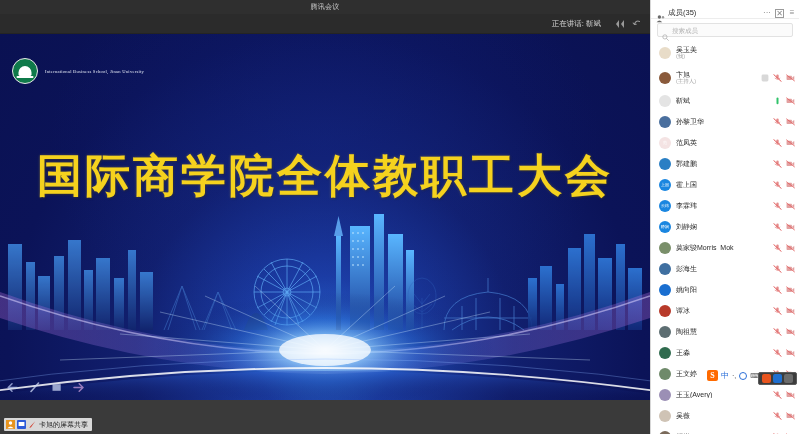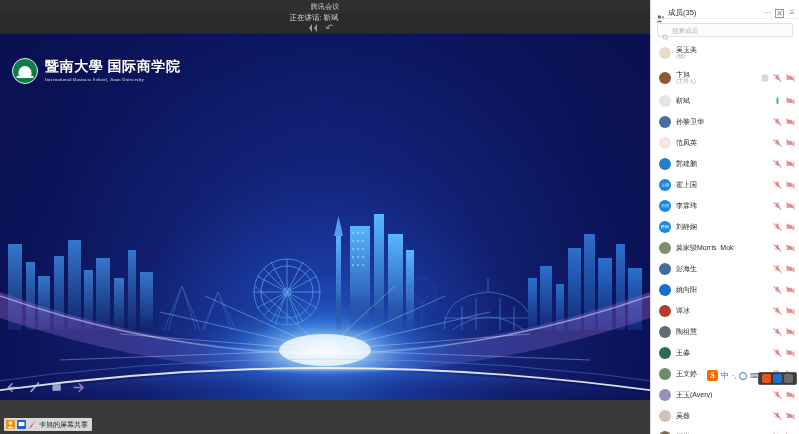--- a/index.html
+++ b/index.html
@@ -26,21 +26,20 @@
   #meeting-titlebar .t {
     font-size: 7px; color: #cfcfcf; letter-spacing: .3px;
   }
   #meeting-topbar {
     position: relative;
     height: 20px;
     background: #2b2b2b;
     display: flex; align-items: center; justify-content: flex-end;
     padding-right: 8px;
     border-bottom: 1px solid #242424;
-    flex-direction: column;
   }
   #speaker-label {
     font-size: 7.5px; color: #d8d8d8; margin-right: 14px;
   }
   .topbar-icons { display: flex; align-items: center; gap: 5px; }
   .topbar-icons svg { display: block; }
 
   
   #slide {
     position: absolute;
@@ -273,25 +272,25 @@
             </svg>
         </span>
       </span>
     </div>
 
     <div id="slide">
 
       <div id="slide-logo">
         <div id="logo-mark"></div>
         <div>
-          <div id="logo-text-cn">暨南大學 国际商学院</div>
           <div id="logo-text-en">International Business School, Jinan University</div>
         </div>
       </div>
 
+      <div id="slide-title">国际商学院全体教职工大会</div>
 
       <div id="art">
         <svg viewBox="0 0 650 200" preserveAspectRatio="none">
           <defs>
             <linearGradient id="bldL" x1="0" y1="1" x2="0" y2="0">
               <stop offset="0%" stop-color="#12256e"></stop>
                 <stop offset="100%" stop-color="#3a7fd5"></stop>
             </linearGradient>
             <linearGradient id="bldR" x1="0" y1="1" x2="0" y2="0">
               <stop offset="0%" stop-color="#122a7a"></stop>

